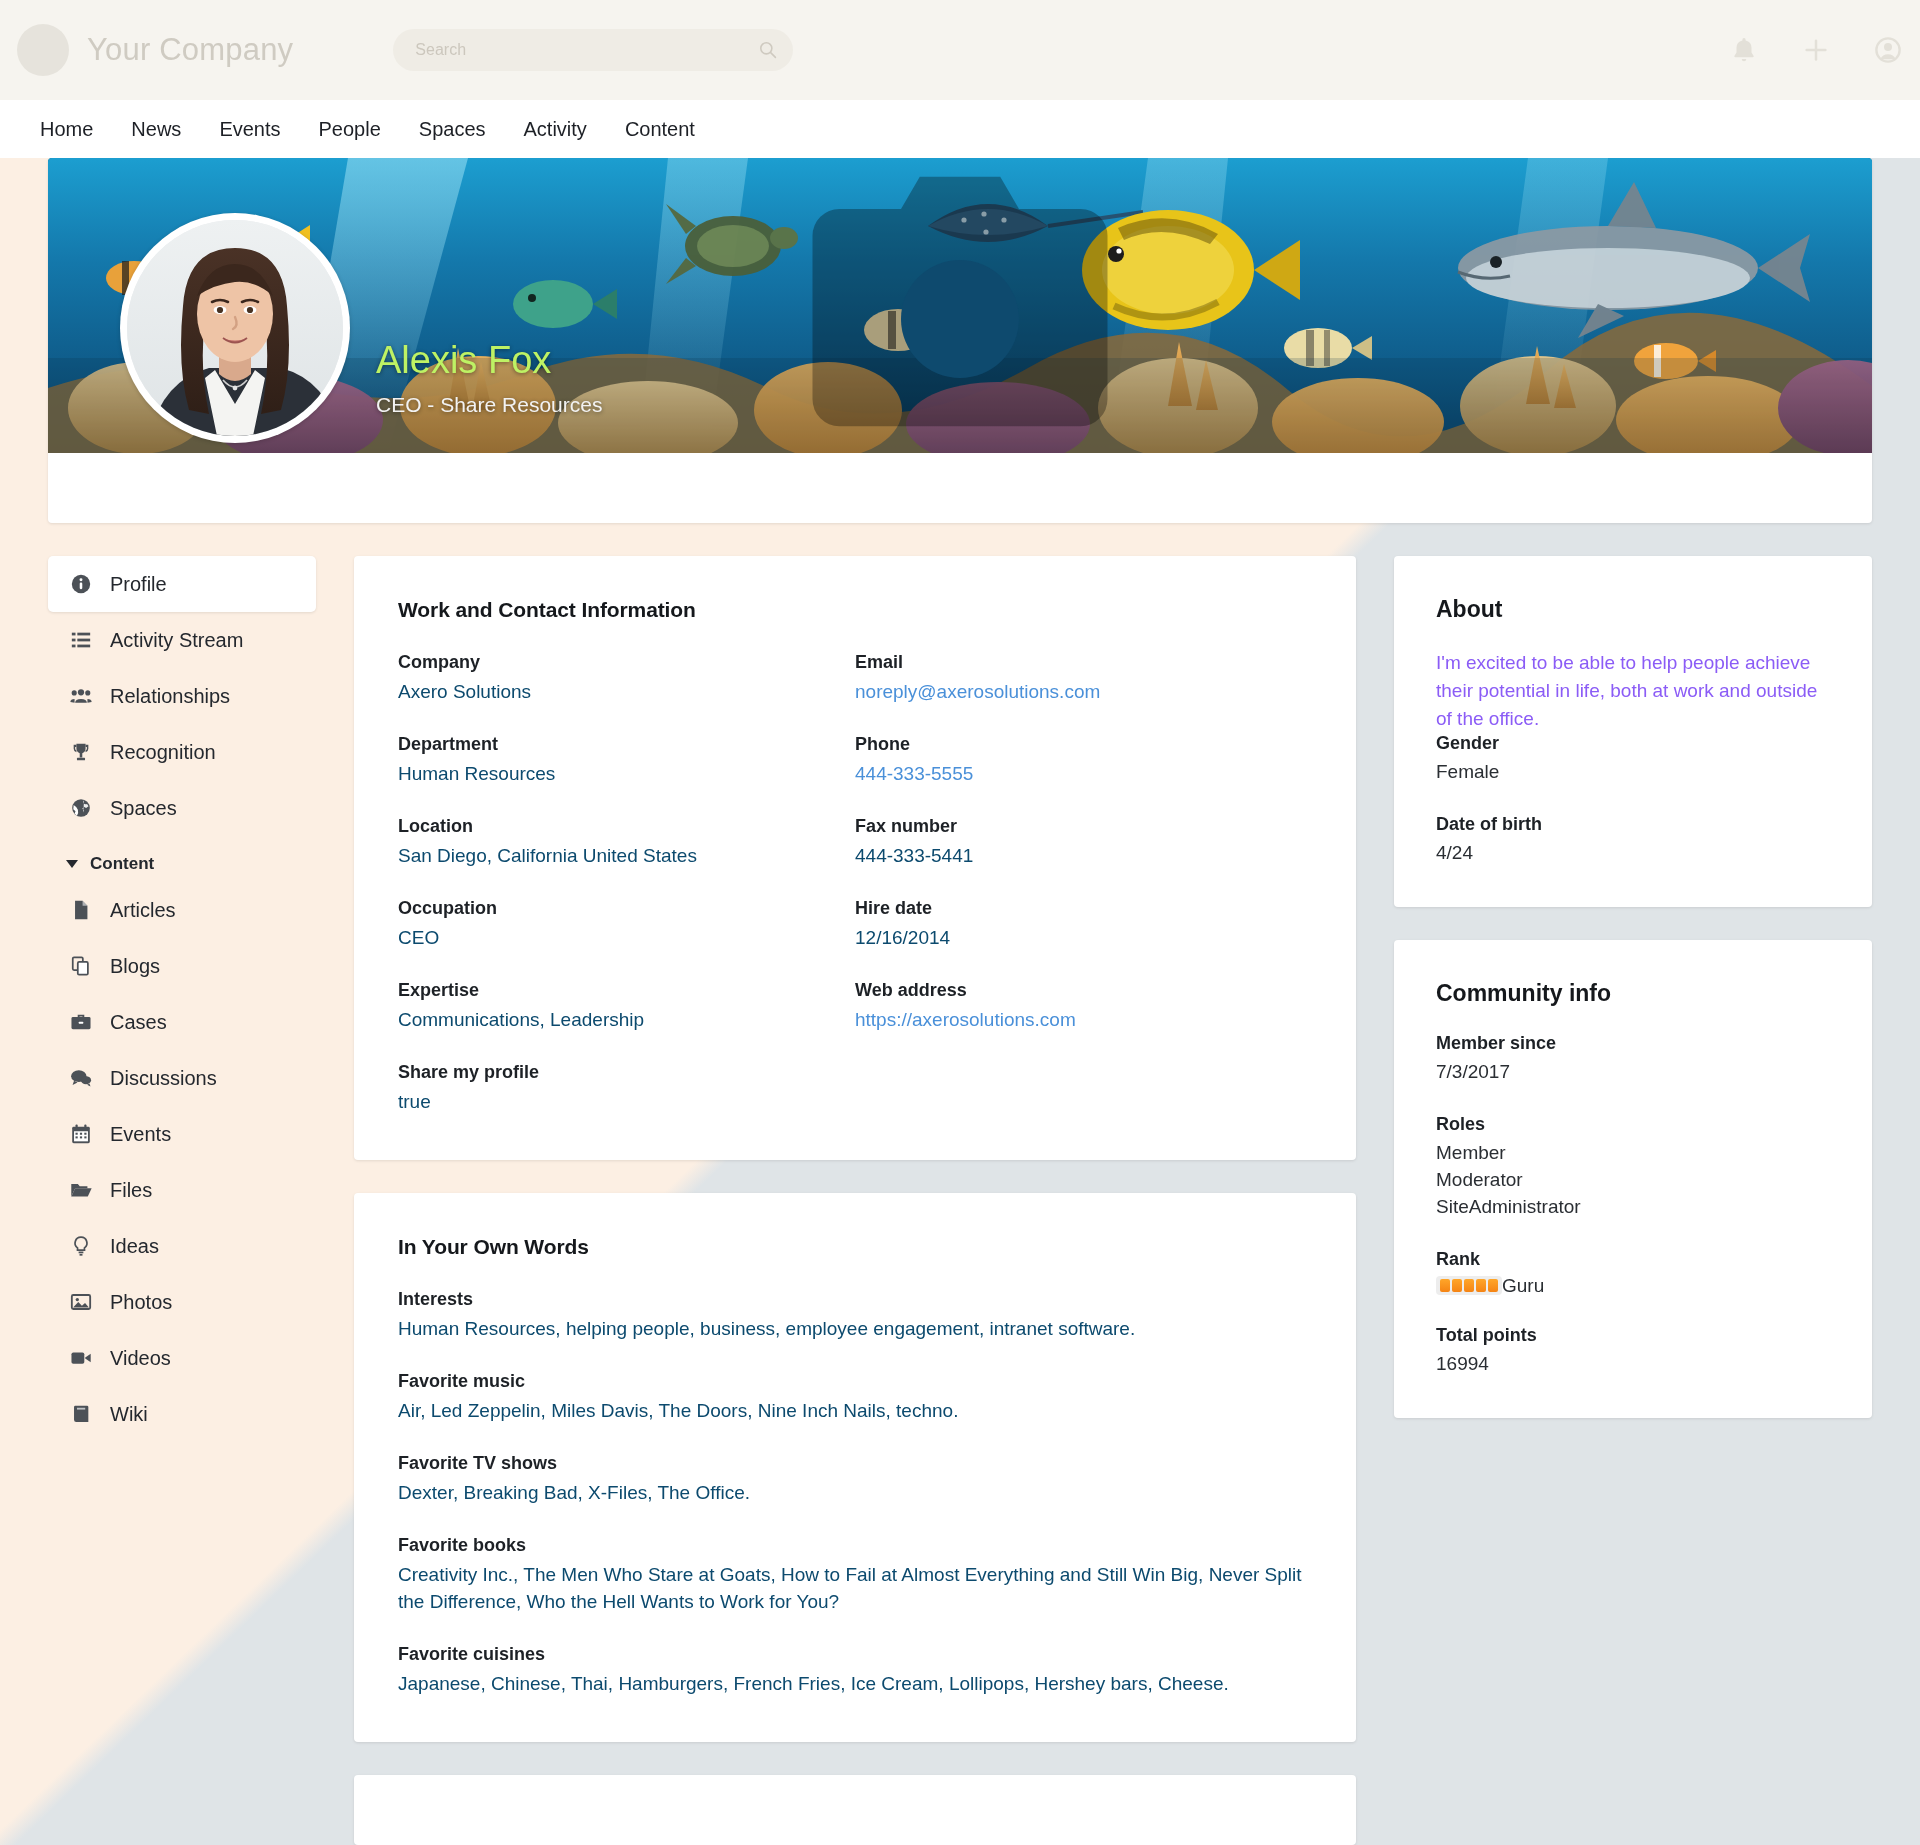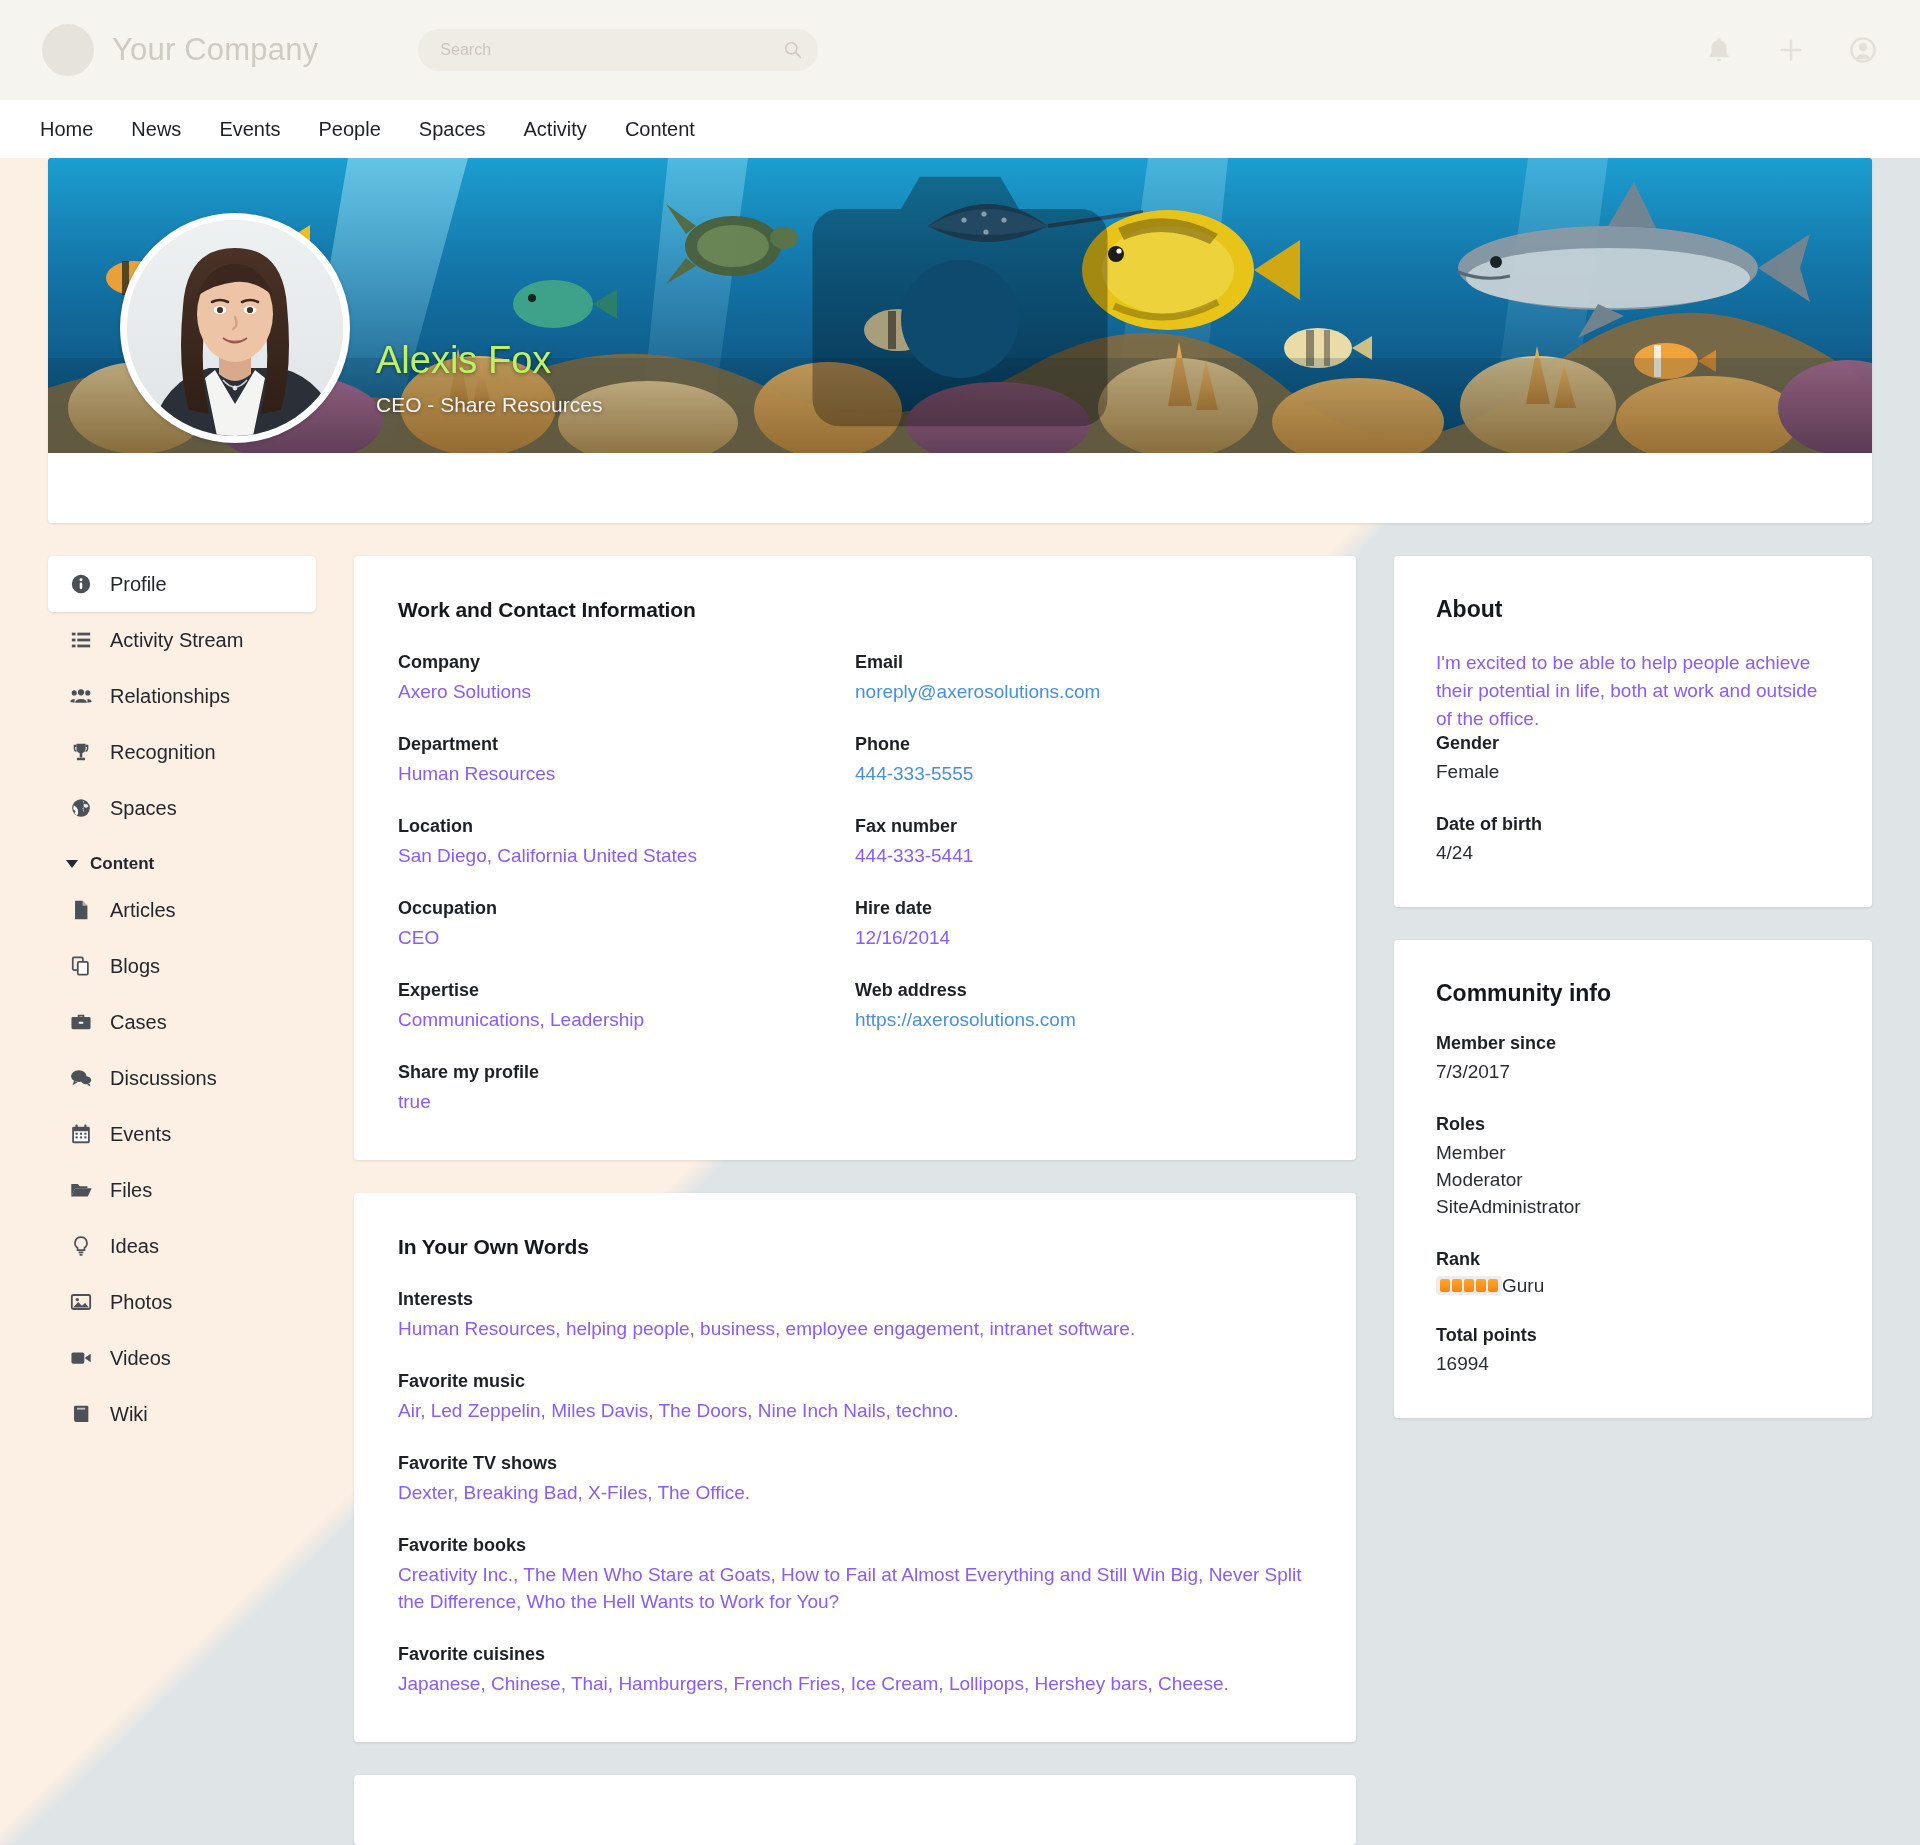--- a/index.html
+++ b/index.html
@@ -27,21 +27,21 @@
   }
 
   
   #topbar {
     position: relative;
     z-index: 5;
     height: 100px;
     background: #F6F4EF;
     display: flex;
     align-items: center;
-    padding: 0 42px;
+    padding: 0 17px;
   }
   #brand { display: flex; align-items: center; gap: 18px; }
   #brand-logo {
     width: 52px; height: 52px; border-radius: 50%;
     background: #E6E3DC;
   }
   #brand-name {
     font-size: 31px;
     color: #CFCBC2;
     font-weight: 400;
@@ -215,21 +215,21 @@
   .field { margin-bottom: 28px; }
   .field:last-child { margin-bottom: 0; }
   .f-label {
     font-size: 18px;
     font-weight: 700;
     color: #1d2126;
     margin-bottom: 6px;
   }
   .f-value {
     font-size: 19px;
-    color: #8b5cf6;
+    color: #0c4a6e;
     line-height: 1.42;
   }
   .f-value.link { color: #4a90d9; cursor: pointer; }
 
   .two-col {
     display: flex;
     gap: 0;
   }
   .two-col > div { flex: 1 1 50%; }
   .two-col .colL { padding-right: 30px; }

